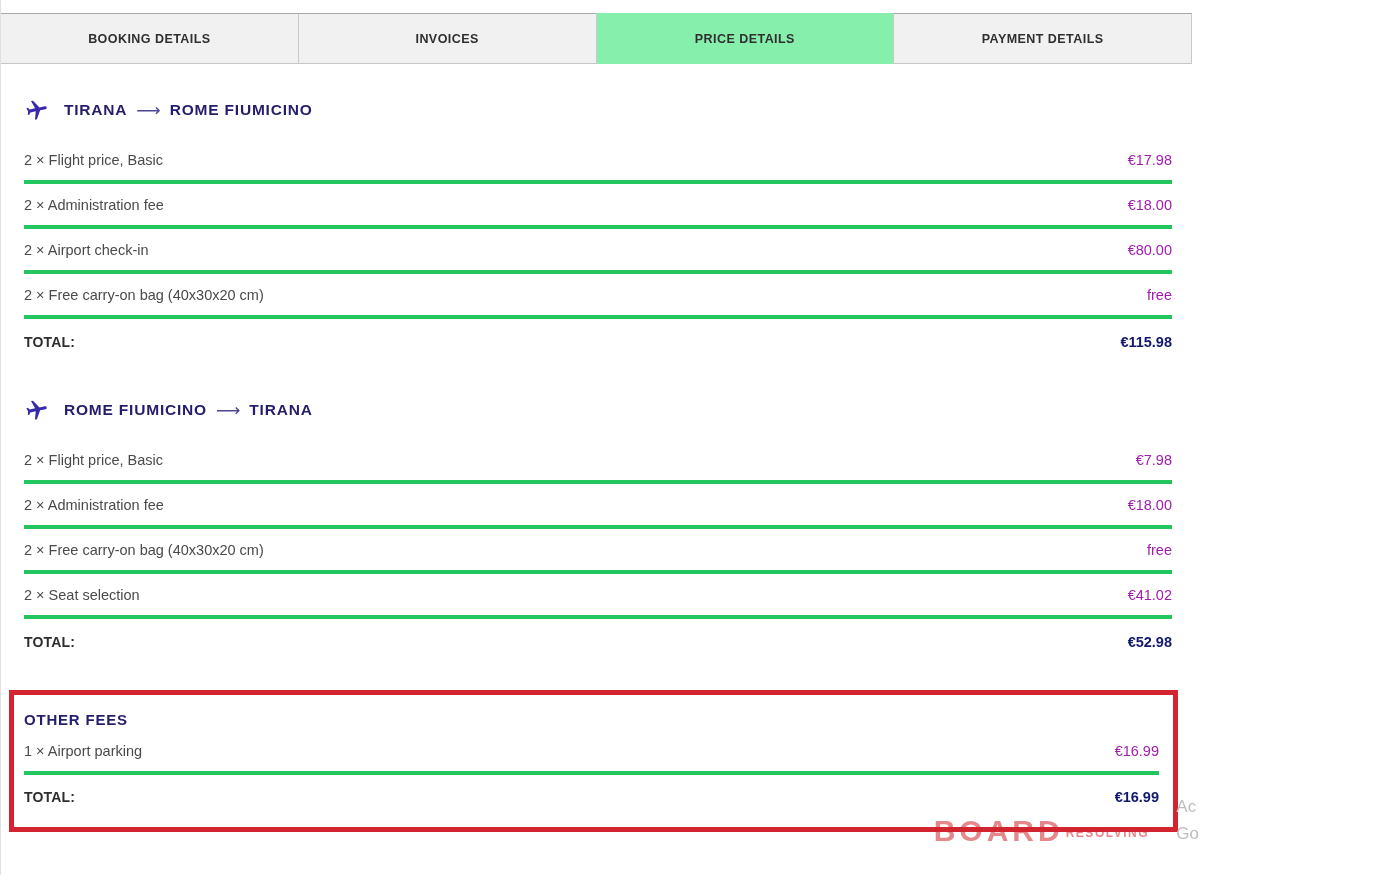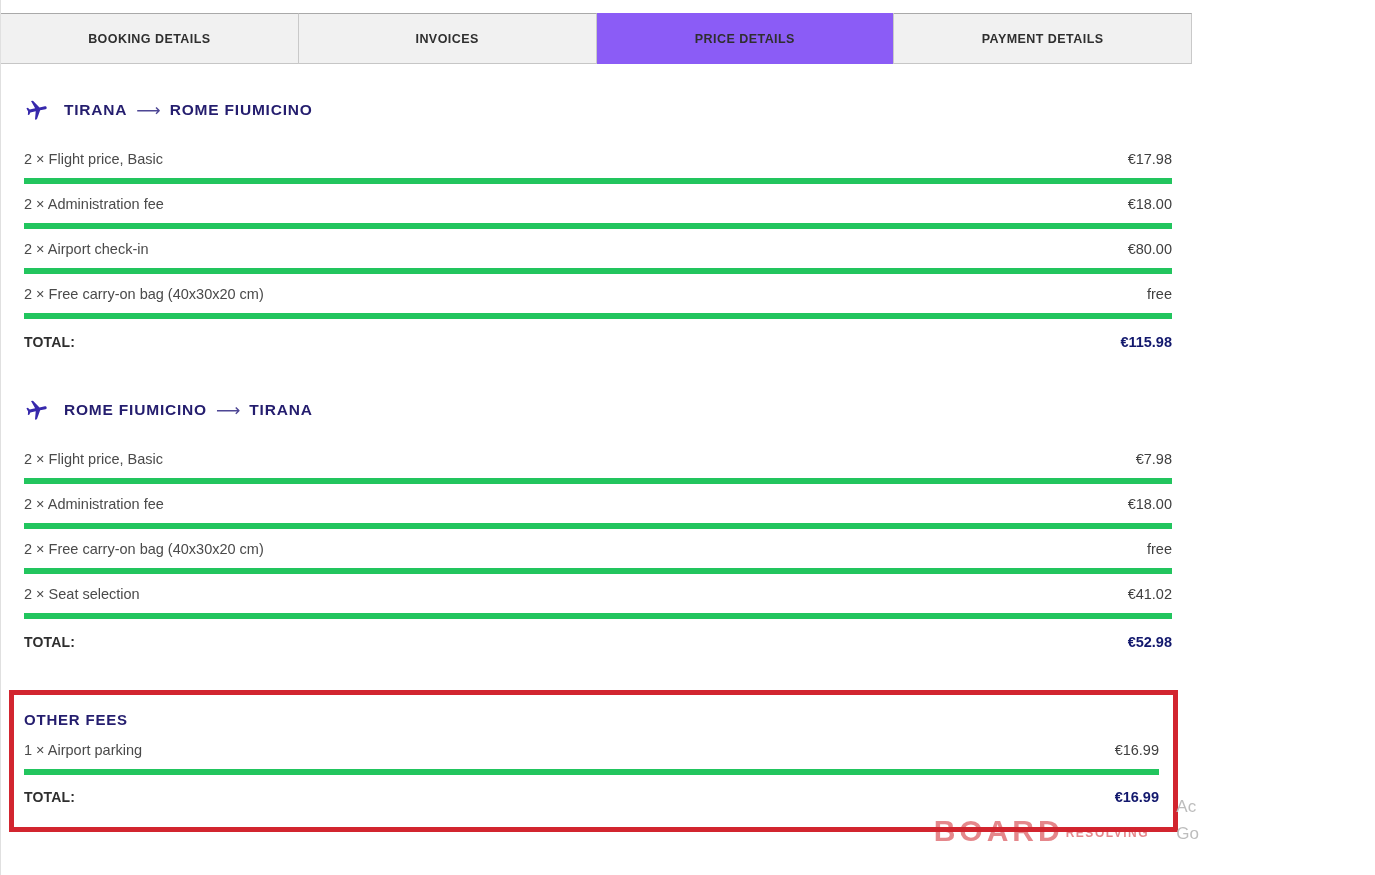--- a/index.html
+++ b/index.html
@@ -24,45 +24,45 @@
     background:#f1f1f1;
     border-top:1px solid #a9a9a9;
     border-bottom:1px solid #c6c6c6;
     border-right:1px solid #c9c9c9;
     font-size:12.5px; font-weight:700; letter-spacing:.45px;
     color:#2f2f2f;
     cursor:pointer;
     text-transform:uppercase;
   }
   .tab.active {
-    background:#8b5cf6;
+    background:#86efac;
     border-top:none;
     border-bottom:none;
   }
   
   .content { padding:0 20px 0 23px; }
   .section-header {
     display:flex; align-items:center;
     margin-top:33px; margin-bottom:16px;
     color:#241d6e; font-weight:700; font-size:15.5px; letter-spacing:.8px;
   }
   .plane-wrap { width:26px; height:26px; margin-right:14px; display:flex; align-items:center; justify-content:center; }
   .plane-wrap svg { transform:rotate(78deg); }
   .route { display:flex; align-items:center; }
   .route .arrow {
     font-weight:400; font-size:17px; color:#4d4694;
     margin:0 9px; letter-spacing:0;
   }
   .row {
     height:45px;
     display:flex; align-items:center; justify-content:space-between;
-    border-bottom:6px solid #22c55e;
+    border-bottom:4px solid #22c55e;
     font-size:14.5px; color:#4a4a4a;
   }
-  .row .price { color:#404040; }
+  .row .price { color:#a21caf; }
   .row.total { border-bottom:none; }
   .row.total .label { font-weight:700; color:#2e2e2e; font-size:14px; letter-spacing:.2px; }
   .row.total .price { font-weight:700; color:#12186d; }
   
   .fees-box {
     position:relative; z-index:1;
     margin:26px 14px 0 8px;
     border:5px solid #d2252f;
     padding:14px 14px 8px 10px;
     background:transparent;

